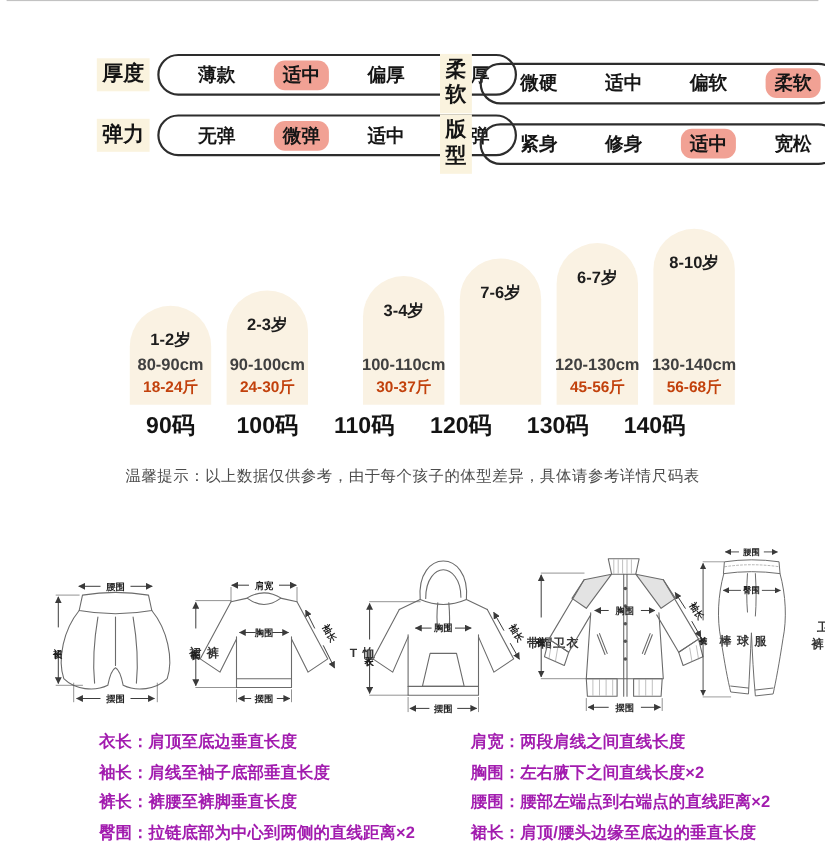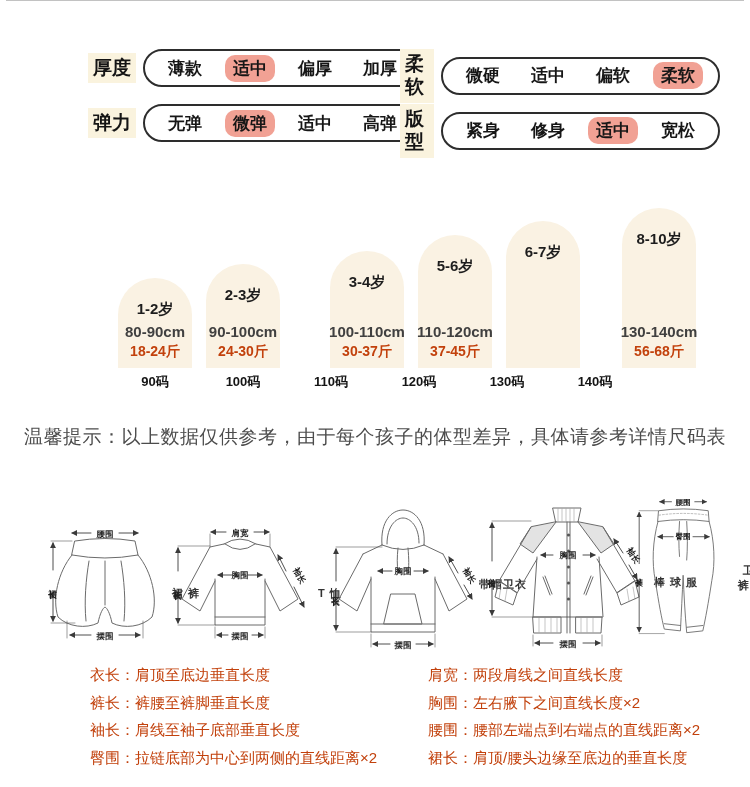--- a/index.html
+++ b/index.html
@@ -6,59 +6,59 @@
   html,body { background:#fff; }
   body { font-family:"Liberation Sans","DejaVu Sans",sans-serif; color:#1c1c1c; }
   .page { position:relative; width:750px; height:787px; background:#ffffff; overflow:hidden; }
   .top-hairline { position:absolute; top:0; left:6px; right:6px; height:1px; background:#c2c2c2; }
 
   
   .attr-row { position:absolute; left:0; width:720px; height:40px; }
   .attr-group { position:absolute; display:flex; align-items:center; gap:7px; }
   .attr-label { background:#faf3de; color:#141414; font-size:19px; font-weight:700; padding:4px 5px; line-height:1.2; }
   .attr-pill { display:flex; align-items:center; gap:15px; border:2px solid #2d2d2d; border-radius:20px; padding:6px 15px; height:38px; font-size:17px; font-weight:600; color:#161616; white-space:nowrap; }
-  .opt { padding:2px 8px; border-radius:10px; }
+  .opt { padding:2px 8px; border-radius:10px;margin-left:12px; }
   .opt.selected { background:#f1a194; font-weight:700; }
 
   
   .arches { position:absolute; top:208px; left:118px; height:160px; display:flex; align-items:flex-end; gap:14px; }
   .arch { position:relative; width:74px; background:#faf2e3; border-radius:37px 37px 0 0; }
   .arch:nth-child(1){ height:90px; }
   .arch:nth-child(2){ height:104px; }
   .arch:nth-child(3){ height:117px;margin-left:36px; }
   .arch:nth-child(4){ height:133px; }
   .arch:nth-child(5){ height:147px; }
-  .arch:nth-child(6){ height:160px;margin-left:28px; }
+  .arch:nth-child(6){ height:160px; }
   .arch .age { position:absolute; top:22px; left:-6px; right:-6px; text-align:center; font-size:15px; font-weight:700; color:#1d1d1d; }
   .arch .hw { position:absolute; bottom:7px; left:-10px; right:-10px; text-align:center; }
   .arch .hw .h { font-size:15px; font-weight:700; color:#404040; }
   .arch .hw .w { font-size:14px; font-weight:700; color:#c2410c; margin-top:3px; }
   .codes { position:absolute; top:373px; left:118px; display:flex; gap:14px; }
-  .codes .code { width:74px; text-align:center; font-size:13px; font-weight:700; color:#141414; }
-  .note { position:absolute; top:424px; left:0; width:750px; text-align:center; font-size:19px; font-weight:500; color:#4c4c4c; letter-spacing:0.5px; }
+  .codes .code { width:74px; text-align:center; font-size:21px; font-weight:700; color:#141414; }
+  .note { position:absolute; top:424px; left:0; width:750px; text-align:center; font-size:14px; font-weight:500; color:#4c4c4c; letter-spacing:0.5px; }
 
   
   .garments { position:absolute; top:473px; left:40px; width:702px; height:182px; }
   .gitem { position:absolute; bottom:0; display:flex; flex-direction:row; align-items:center; }
   .gitem svg { display:block; stroke:#6b6b6b; fill:none; stroke-width:1; stroke-linejoin:round; stroke-linecap:round; }
   .gitem .caption { font-size:11px; font-weight:700; color:#333; letter-spacing:5px; margin-top:17px; text-indent:5px; }
   .gitem .caption.tight { letter-spacing:1px; text-indent:1px; }
   .dim { stroke:#3a3a3a; stroke-width:0.9; }
   .ext { stroke:#5a5a5a; stroke-width:0.6; }
   .dlabel { font-size:8.5px; font-weight:700; fill:#1f1f1f; stroke:none; font-family:"Liberation Sans","DejaVu Sans",sans-serif; }
   .vlabel { writing-mode:vertical-rl; text-orientation:upright; font-size:8.5px; font-weight:700; fill:#1f1f1f; stroke:none; letter-spacing:1px; }
   .hatch { stroke:#8a8a8a; stroke-width:0.5; }
   .panel { fill:#e3e3e3; }
   .dot { fill:#555; stroke:none; }
 
   
   .defs-col { position:absolute; top:661px; }
   .defs-col.left { left:90px; }
   .defs-col.right { left:428px; }
-  .def-line { font-size:15px; font-weight:400; color:#c2410c; line-height:27.5px; white-space:nowrap; }
+  .def-line { font-size:15px; font-weight:700; color:#a21caf; line-height:27.5px; white-space:nowrap; }
 </style>
 </head>
 <body>
 
 <div class="page">
   <div class="top-hairline"></div>
 
   <svg width="0" height="0" style="position:absolute">
     <defs>
       <marker id="ah" markerWidth="7" markerHeight="7" refX="6" refY="3.5" orient="auto">
@@ -125,28 +125,28 @@
         </div>
     </div>
     <div class="arch">
       <div class="age">3-4岁</div>
       <div class="hw">
           <div class="h">100-110cm</div>
       <div class="w">30-37斤</div>
         </div>
     </div>
     <div class="arch">
-      <div class="age">5-6岁</div>
-      <div class="hw">
-          <div class="h">110-120cm</div>
-      <div class="w">37-45斤</div>
-        </div>
+      <div class="age">7-6岁</div>
     </div>
     <div class="arch">
       <div class="age">6-7岁</div>
+      <div class="hw">
+          <div class="h">120-130cm</div>
+      <div class="w">45-56斤</div>
+        </div>
     </div>
     <div class="arch">
       <div class="age">8-10岁</div>
       <div class="hw">
           <div class="h">130-140cm</div>
       <div class="w">56-68斤</div>
         </div>
     </div>
   </div>
 
@@ -335,22 +335,22 @@
         <line class="dim" x1="8" y1="80" x2="8" y2="23" marker-end="url(#ah)"></line>
         <line class="dim" x1="8" y1="100" x2="8" y2="156" marker-end="url(#ah)"></line>
         <text class="vlabel" x="8" y="90" text-anchor="middle">裤长</text>
       </svg>
       <div class="caption">卫裤</div>
     </div>
   </div>
 
   <div class="defs-col left">
     <div class="def-line"><span>衣长：</span><span>肩顶至底边垂直长度</span></div>
+    <div class="def-line"><span>袖长：</span><span>肩线至袖子底部垂直长度</span></div>
     <div class="def-line"><span>裤长：</span><span>裤腰至裤脚垂直长度</span></div>
-    <div class="def-line"><span>袖长：</span><span>肩线至袖子底部垂直长度</span></div>
     <div class="def-line"><span>臀围：</span><span>拉链底部为中心到两侧的直线距离×2</span></div>
   </div>
   <div class="defs-col right">
     <div class="def-line"><span>肩宽：</span><span>两段肩线之间直线长度</span></div>
     <div class="def-line"><span>胸围：</span><span>左右腋下之间直线长度×2</span></div>
     <div class="def-line"><span>腰围：</span><span>腰部左端点到右端点的直线距离×2</span></div>
     <div class="def-line"><span>裙长：</span><span>肩顶/腰头边缘至底边的垂直长度</span></div>
   </div>
 </div>
 

